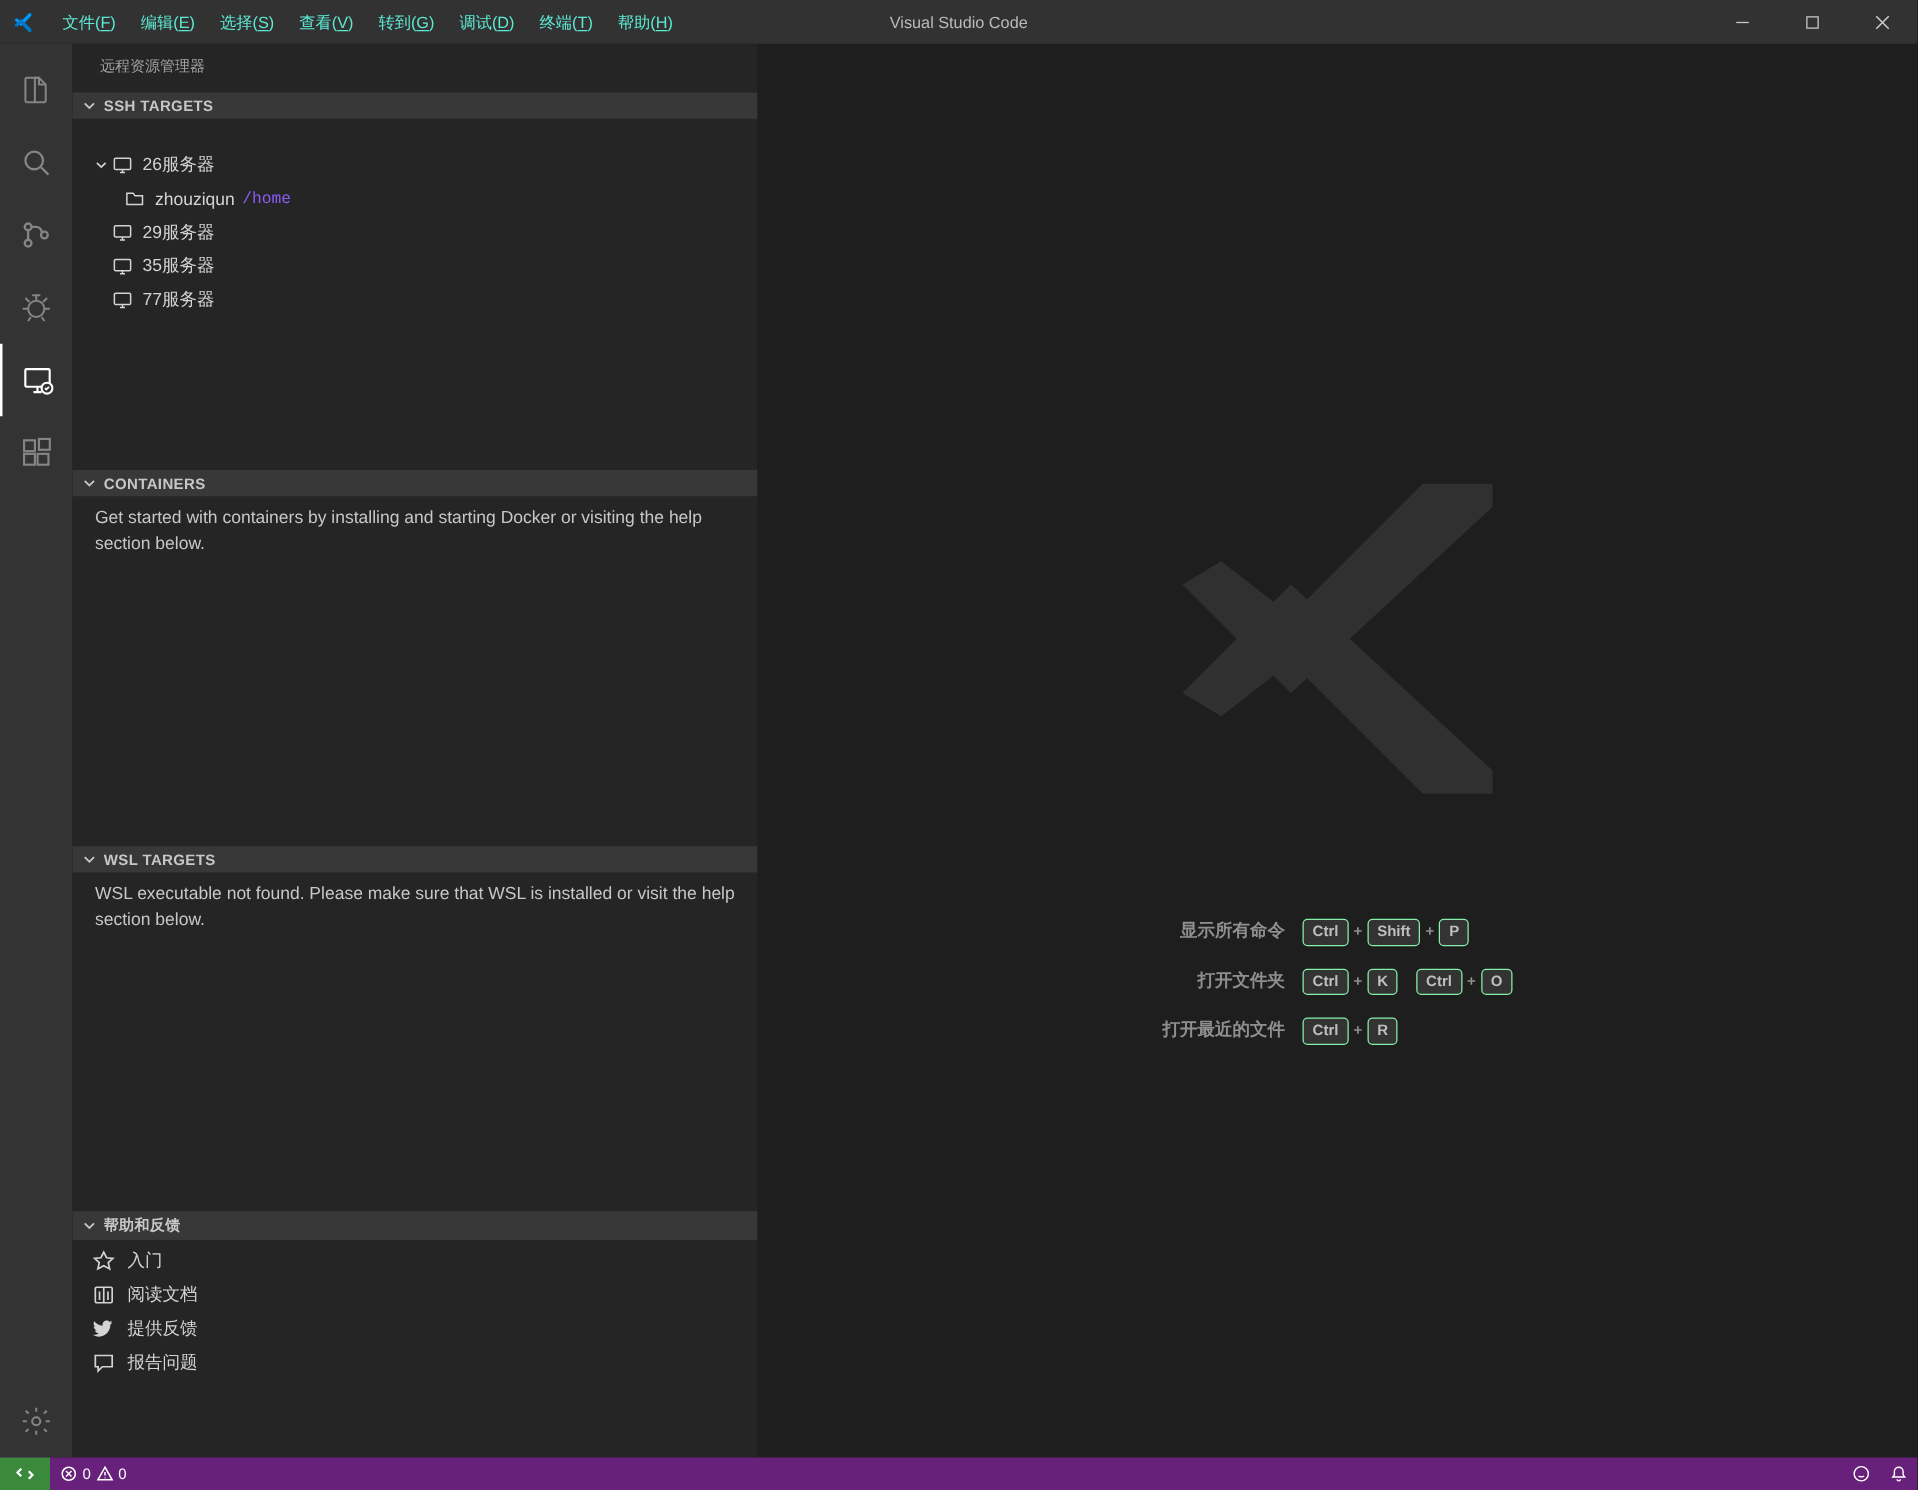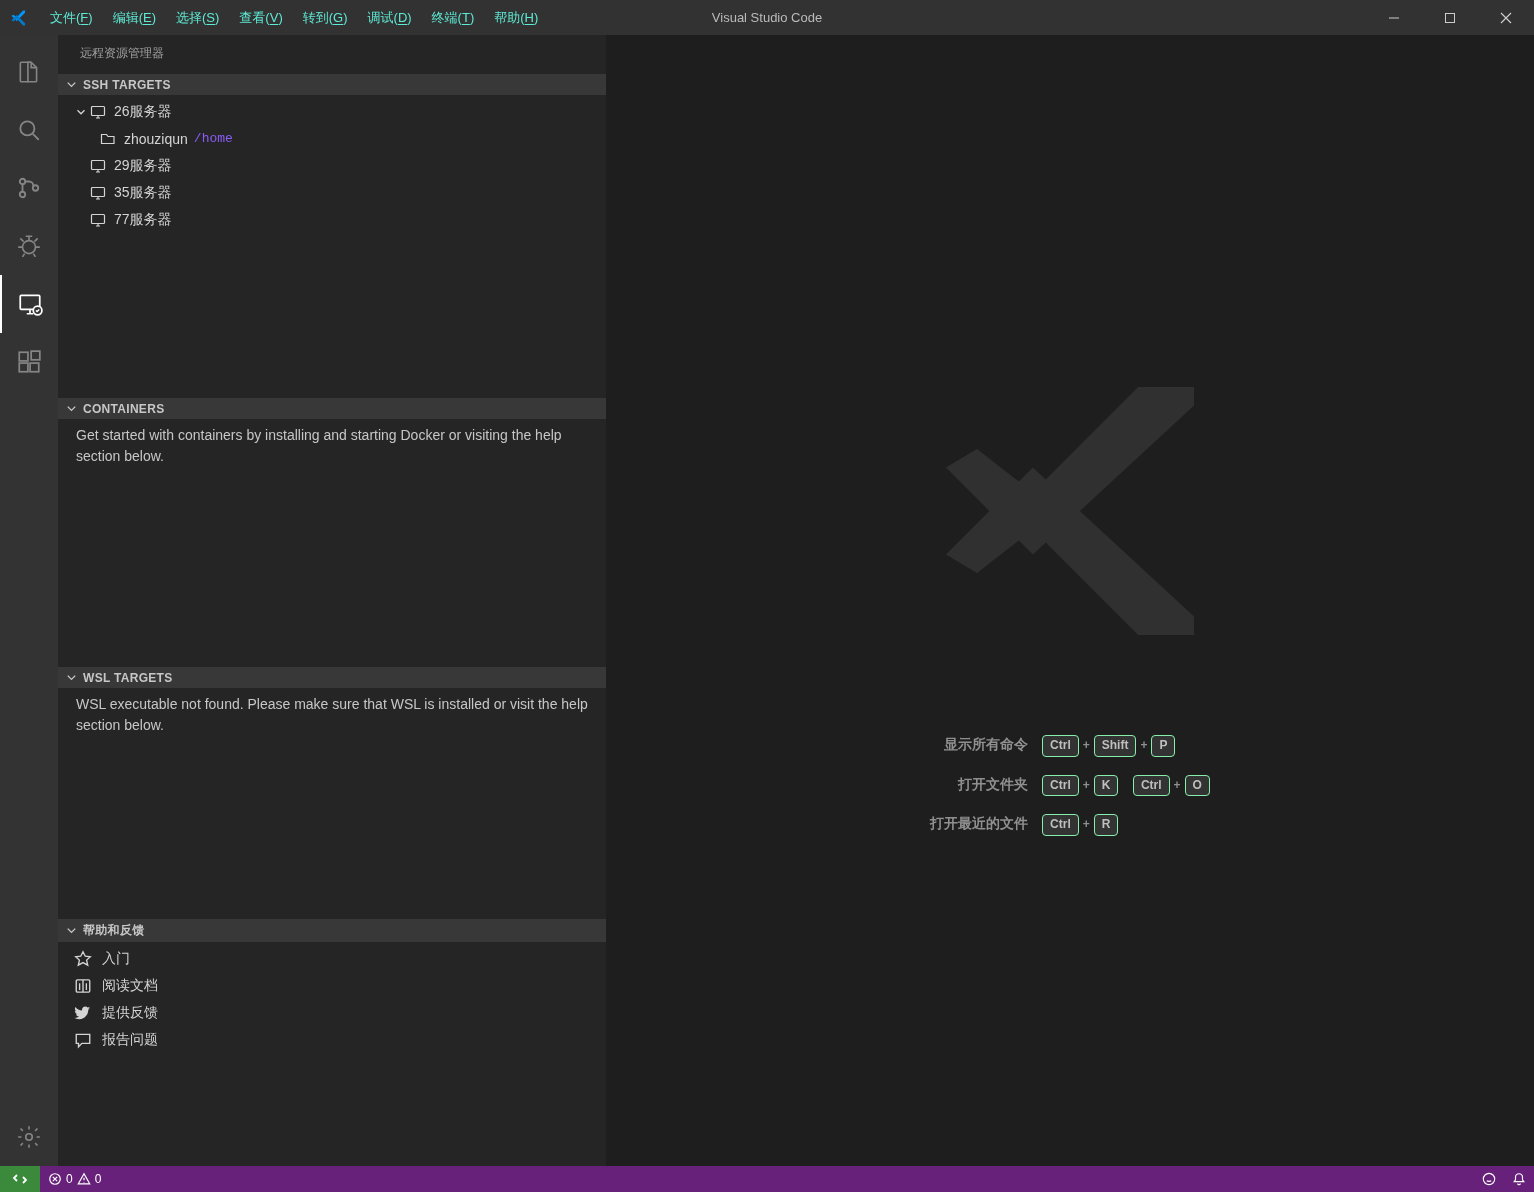--- a/index.html
+++ b/index.html
@@ -121,23 +121,23 @@
   align-items: center;
   height: 27px;
   padding-left: 16px;
   color: #d4d4d4;
   font-size: 14px;
   cursor: pointer;
 }
 .tree-row .icon { width: 16px; height: 16px; margin-right: 8px; display:inline-flex; align-items:center; justify-content:center; }
 .tree-row .chev { width: 14px; height: 14px; margin-right: 2px; }
 .tree-row .subpath { color: #8b5cf6; margin-left: 6px; font-size: 13px; font-family: Liberation Mono, monospace;}
-.ssh-body { height: 303px; }
-.cont-body { height: 248px; padding: 6px 18px; color: #c7c7c7; font-size: 14px; line-height: 1.5; }
-.wsl-body { height: 231px; padding: 6px 18px; color: #c7c7c7; font-size: 14px; line-height: 1.5; }
+.ssh-body { height: 261px; margin-top: 20px; }
+.cont-body { height: 280px; padding: 6px 18px; color: #c7c7c7; font-size: 14px; line-height: 1.5; }
+.wsl-body { height: 271px; padding: 6px 18px; color: #c7c7c7; font-size: 14px; line-height: 1.5; }
 .help-body { padding: 3px 0; }
 .help-row {
   display:flex;
   align-items:center;
   height:27px;
   padding-left:16px;
   color:#d4d4d4;
   font-size:14px;
   cursor:pointer;
 }

